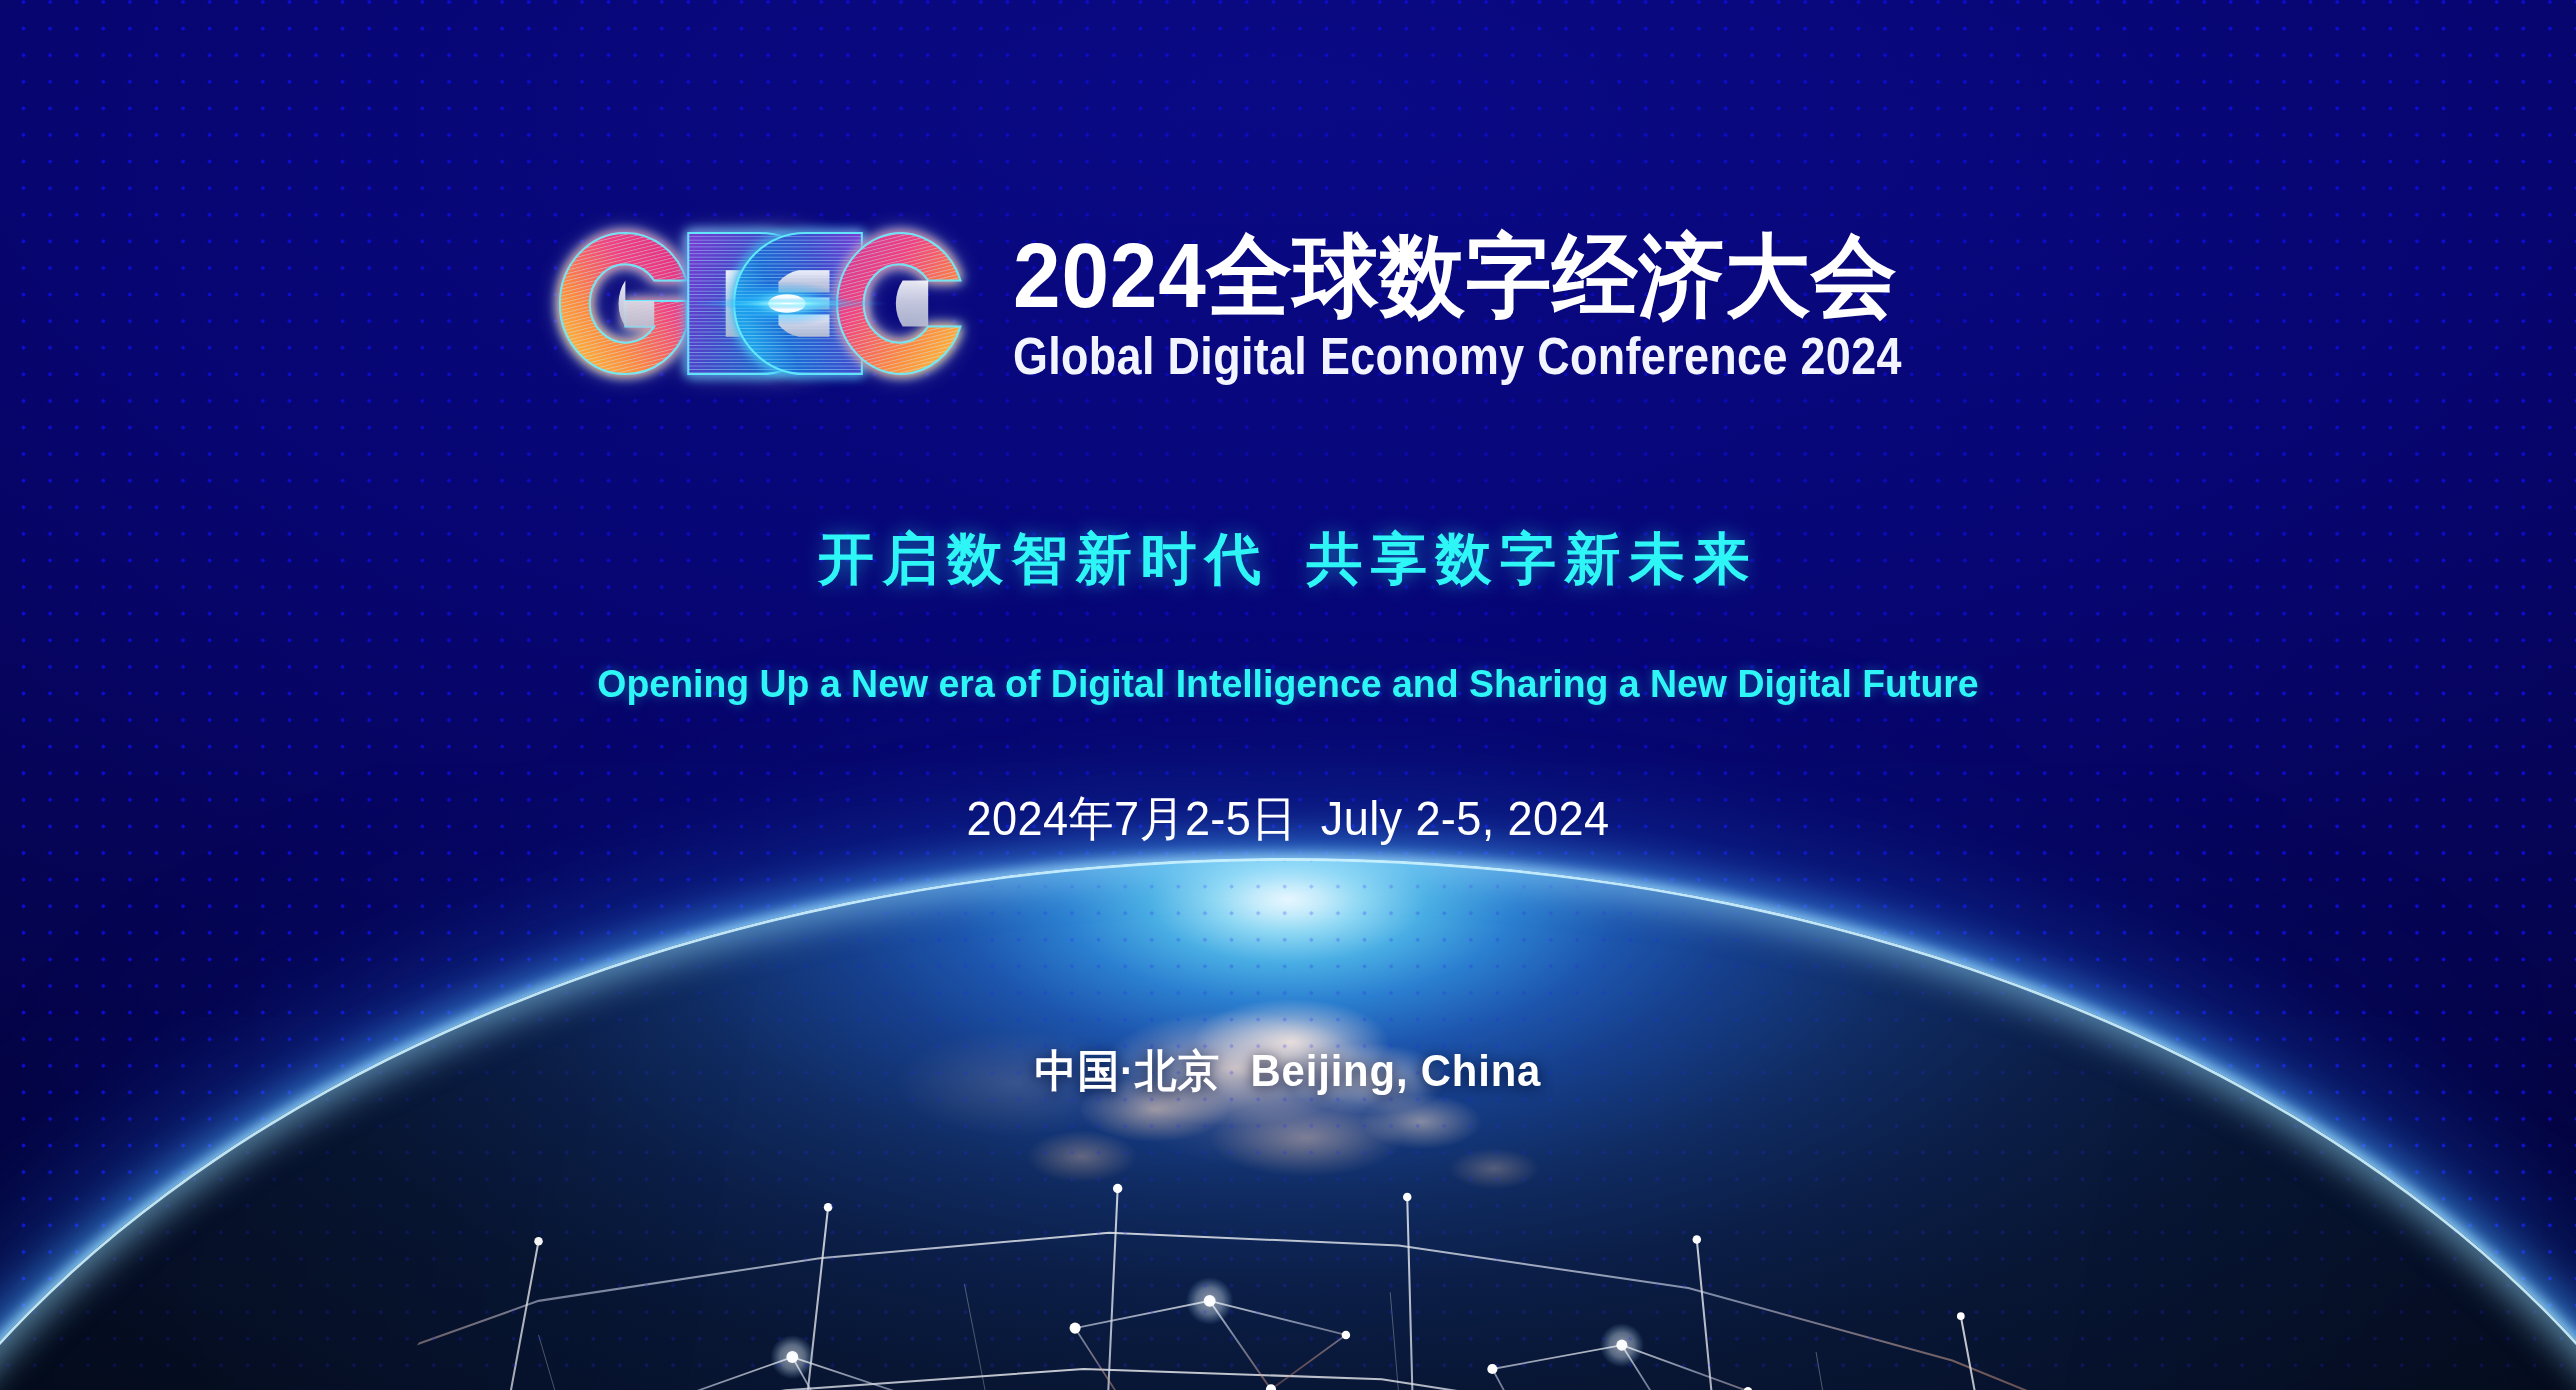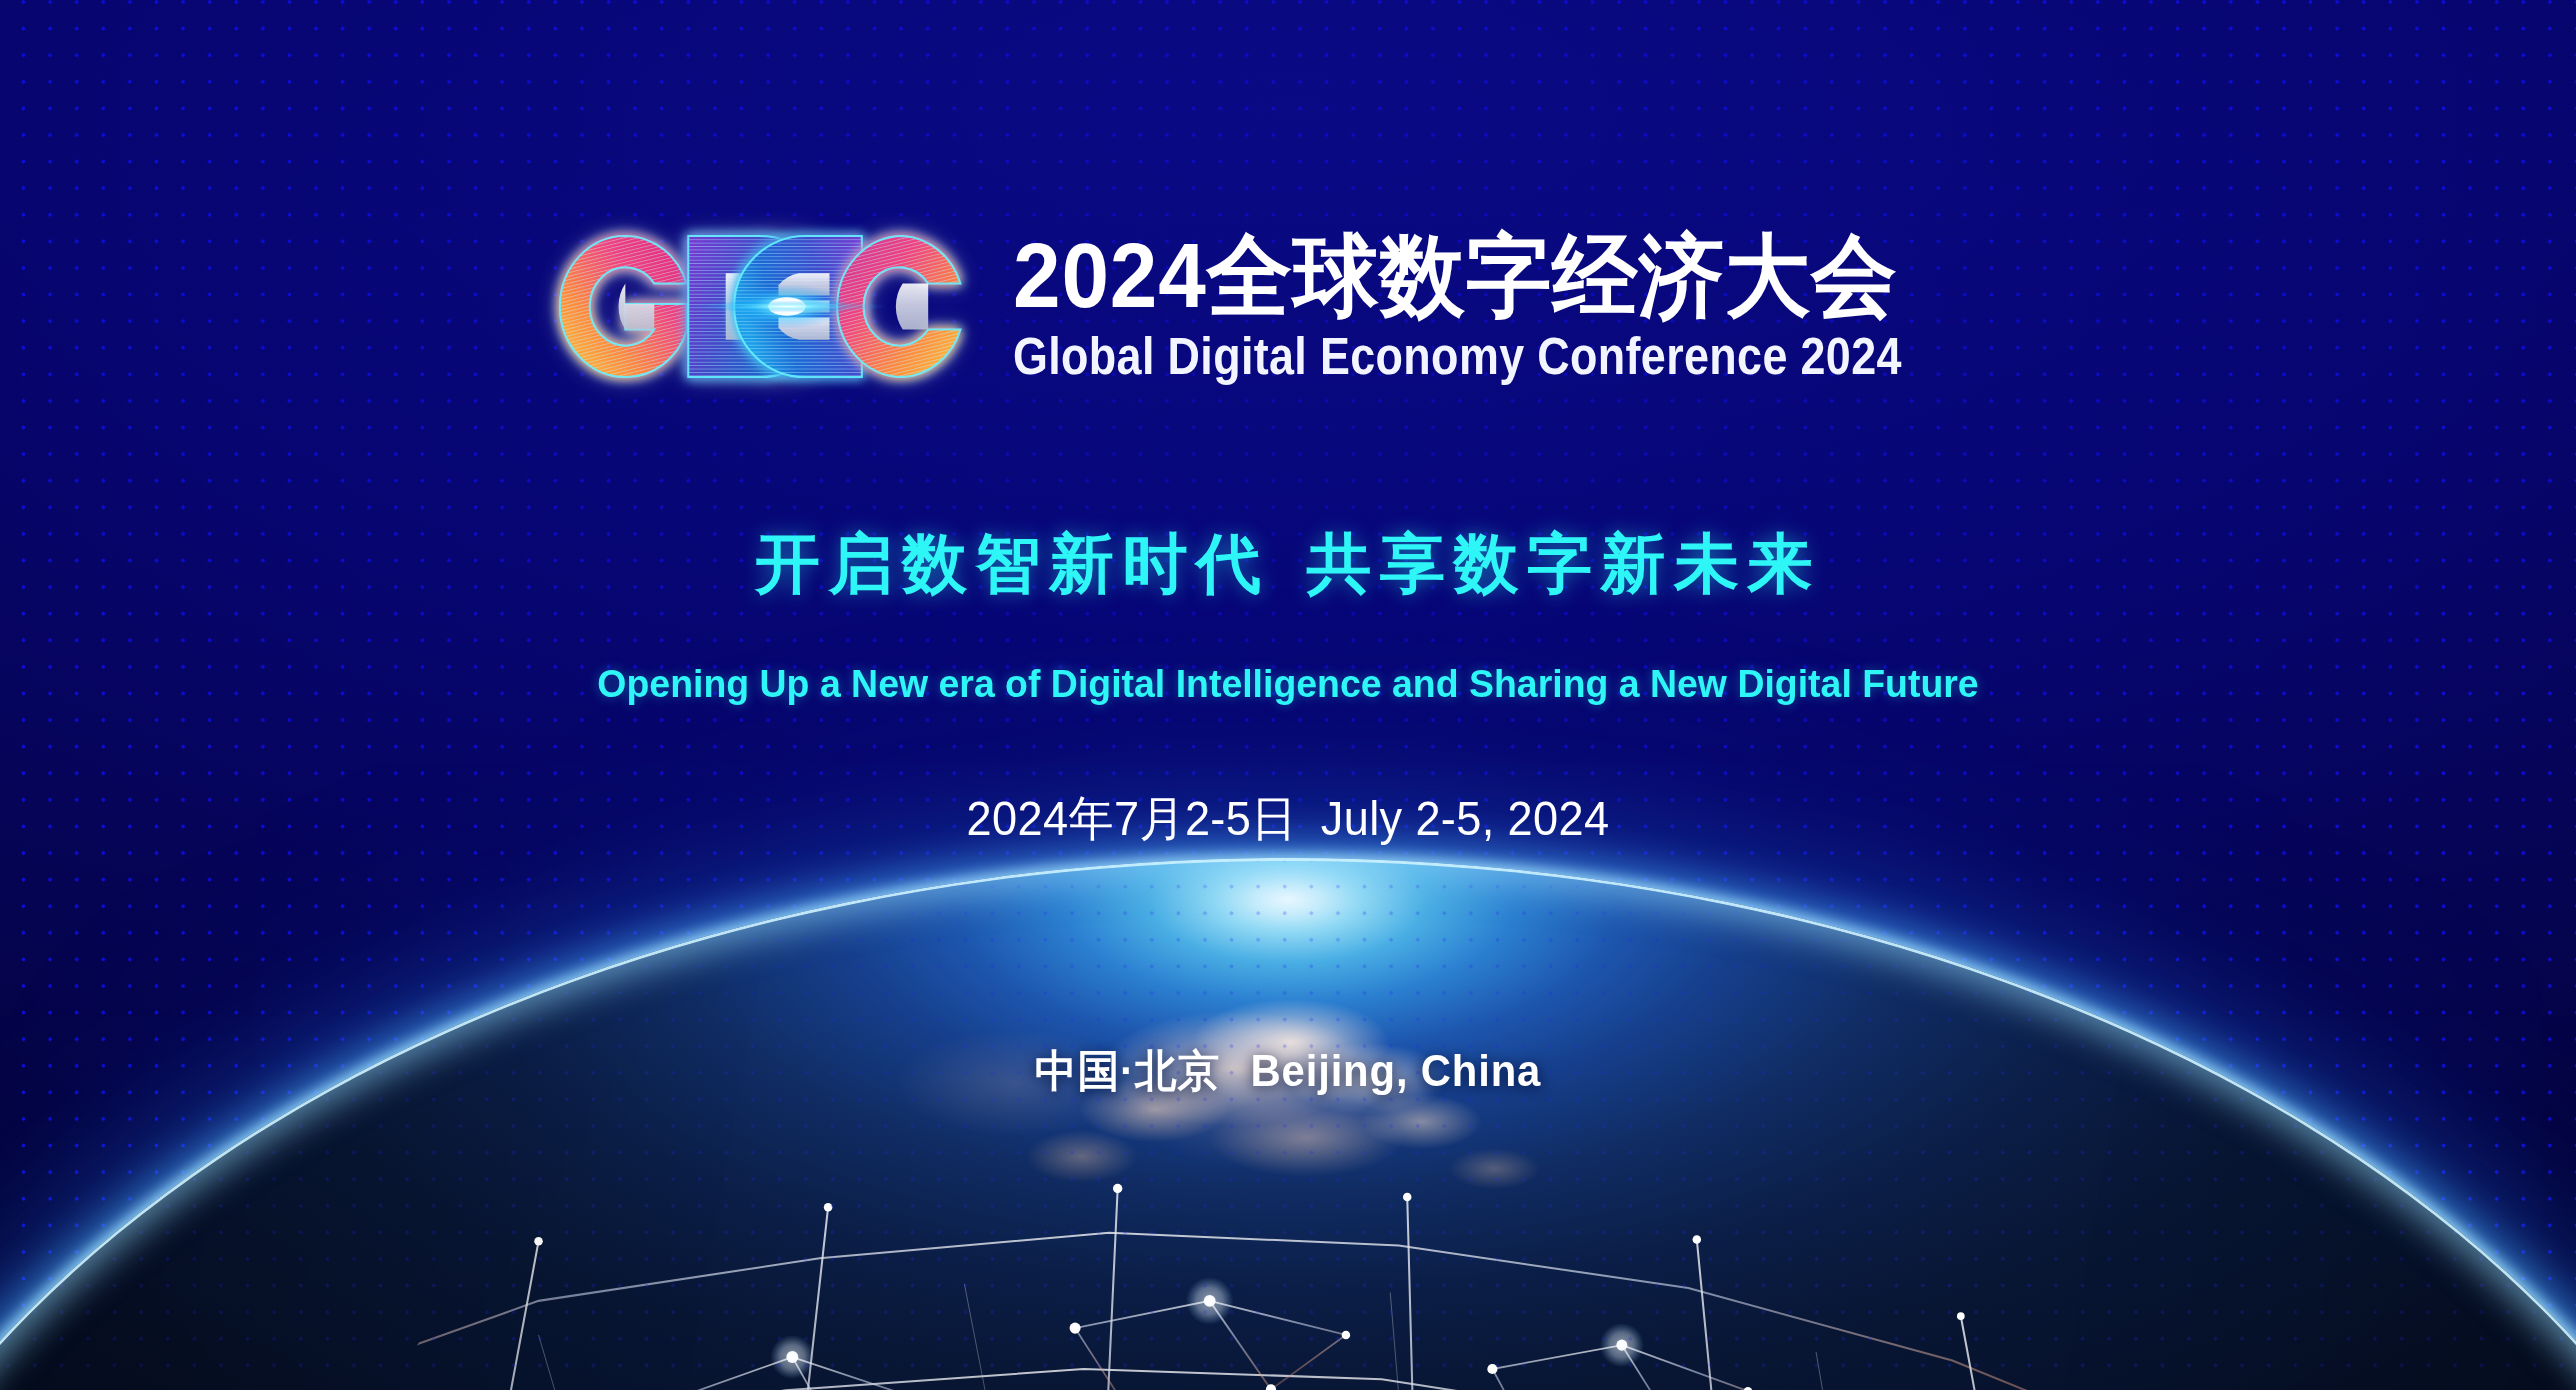--- a/index.html
+++ b/index.html
@@ -97,21 +97,21 @@
     background-position:10.2px 15.3px;
     opacity:.45;
   }
 
   
   #content{position:absolute;inset:0;z-index:40;}
 
   
   #title-row{
     position:absolute;left:6px;right:0;top:228px;
-    display:flex;align-items:flex-end;justify-content:center;
+    display:flex;align-items:center;justify-content:center;
     gap:44px;
   }
   #logo{
     position:relative;width:410px;height:155px;flex:none;
     margin-top:-5.1px;
   }
   #logo svg{display:block;width:100%;height:100%;overflow:visible;}
 
   #title-block{display:flex;flex-direction:column;gap:3.4px;}
   #title-cn{
@@ -124,21 +124,21 @@
     font-size:51px;font-weight:700;color:#f2f5ff;line-height:1.06;
     letter-spacing:0.4px;white-space:nowrap;margin-top:1.7px;
     transform:scaleX(.88);transform-origin:left center;
     font-family:"Liberation Sans","DejaVu Sans",sans-serif;
   }
 
   
   #slogan-cn{
     position:absolute;left:0;right:0;top:531px;
     text-align:center;white-space:nowrap;
-    font-size:65px;font-weight:700;color:#2ff6f6;
+    font-size:56px;font-weight:700;color:#2ff6f6;
     letter-spacing:8.5px;line-height:1;
     text-shadow:0 0 19px rgba(40,240,245,.45);
   }
   #slogan-cn .gapword{display:inline-block;width:37px;}
   #slogan-en{
     position:absolute;left:0;right:0;top:664px;
     text-align:center;white-space:nowrap;
     font-size:39px;font-weight:700;color:#2ff6f6;
     letter-spacing:0px;line-height:1;
     transform:scaleX(.96);

